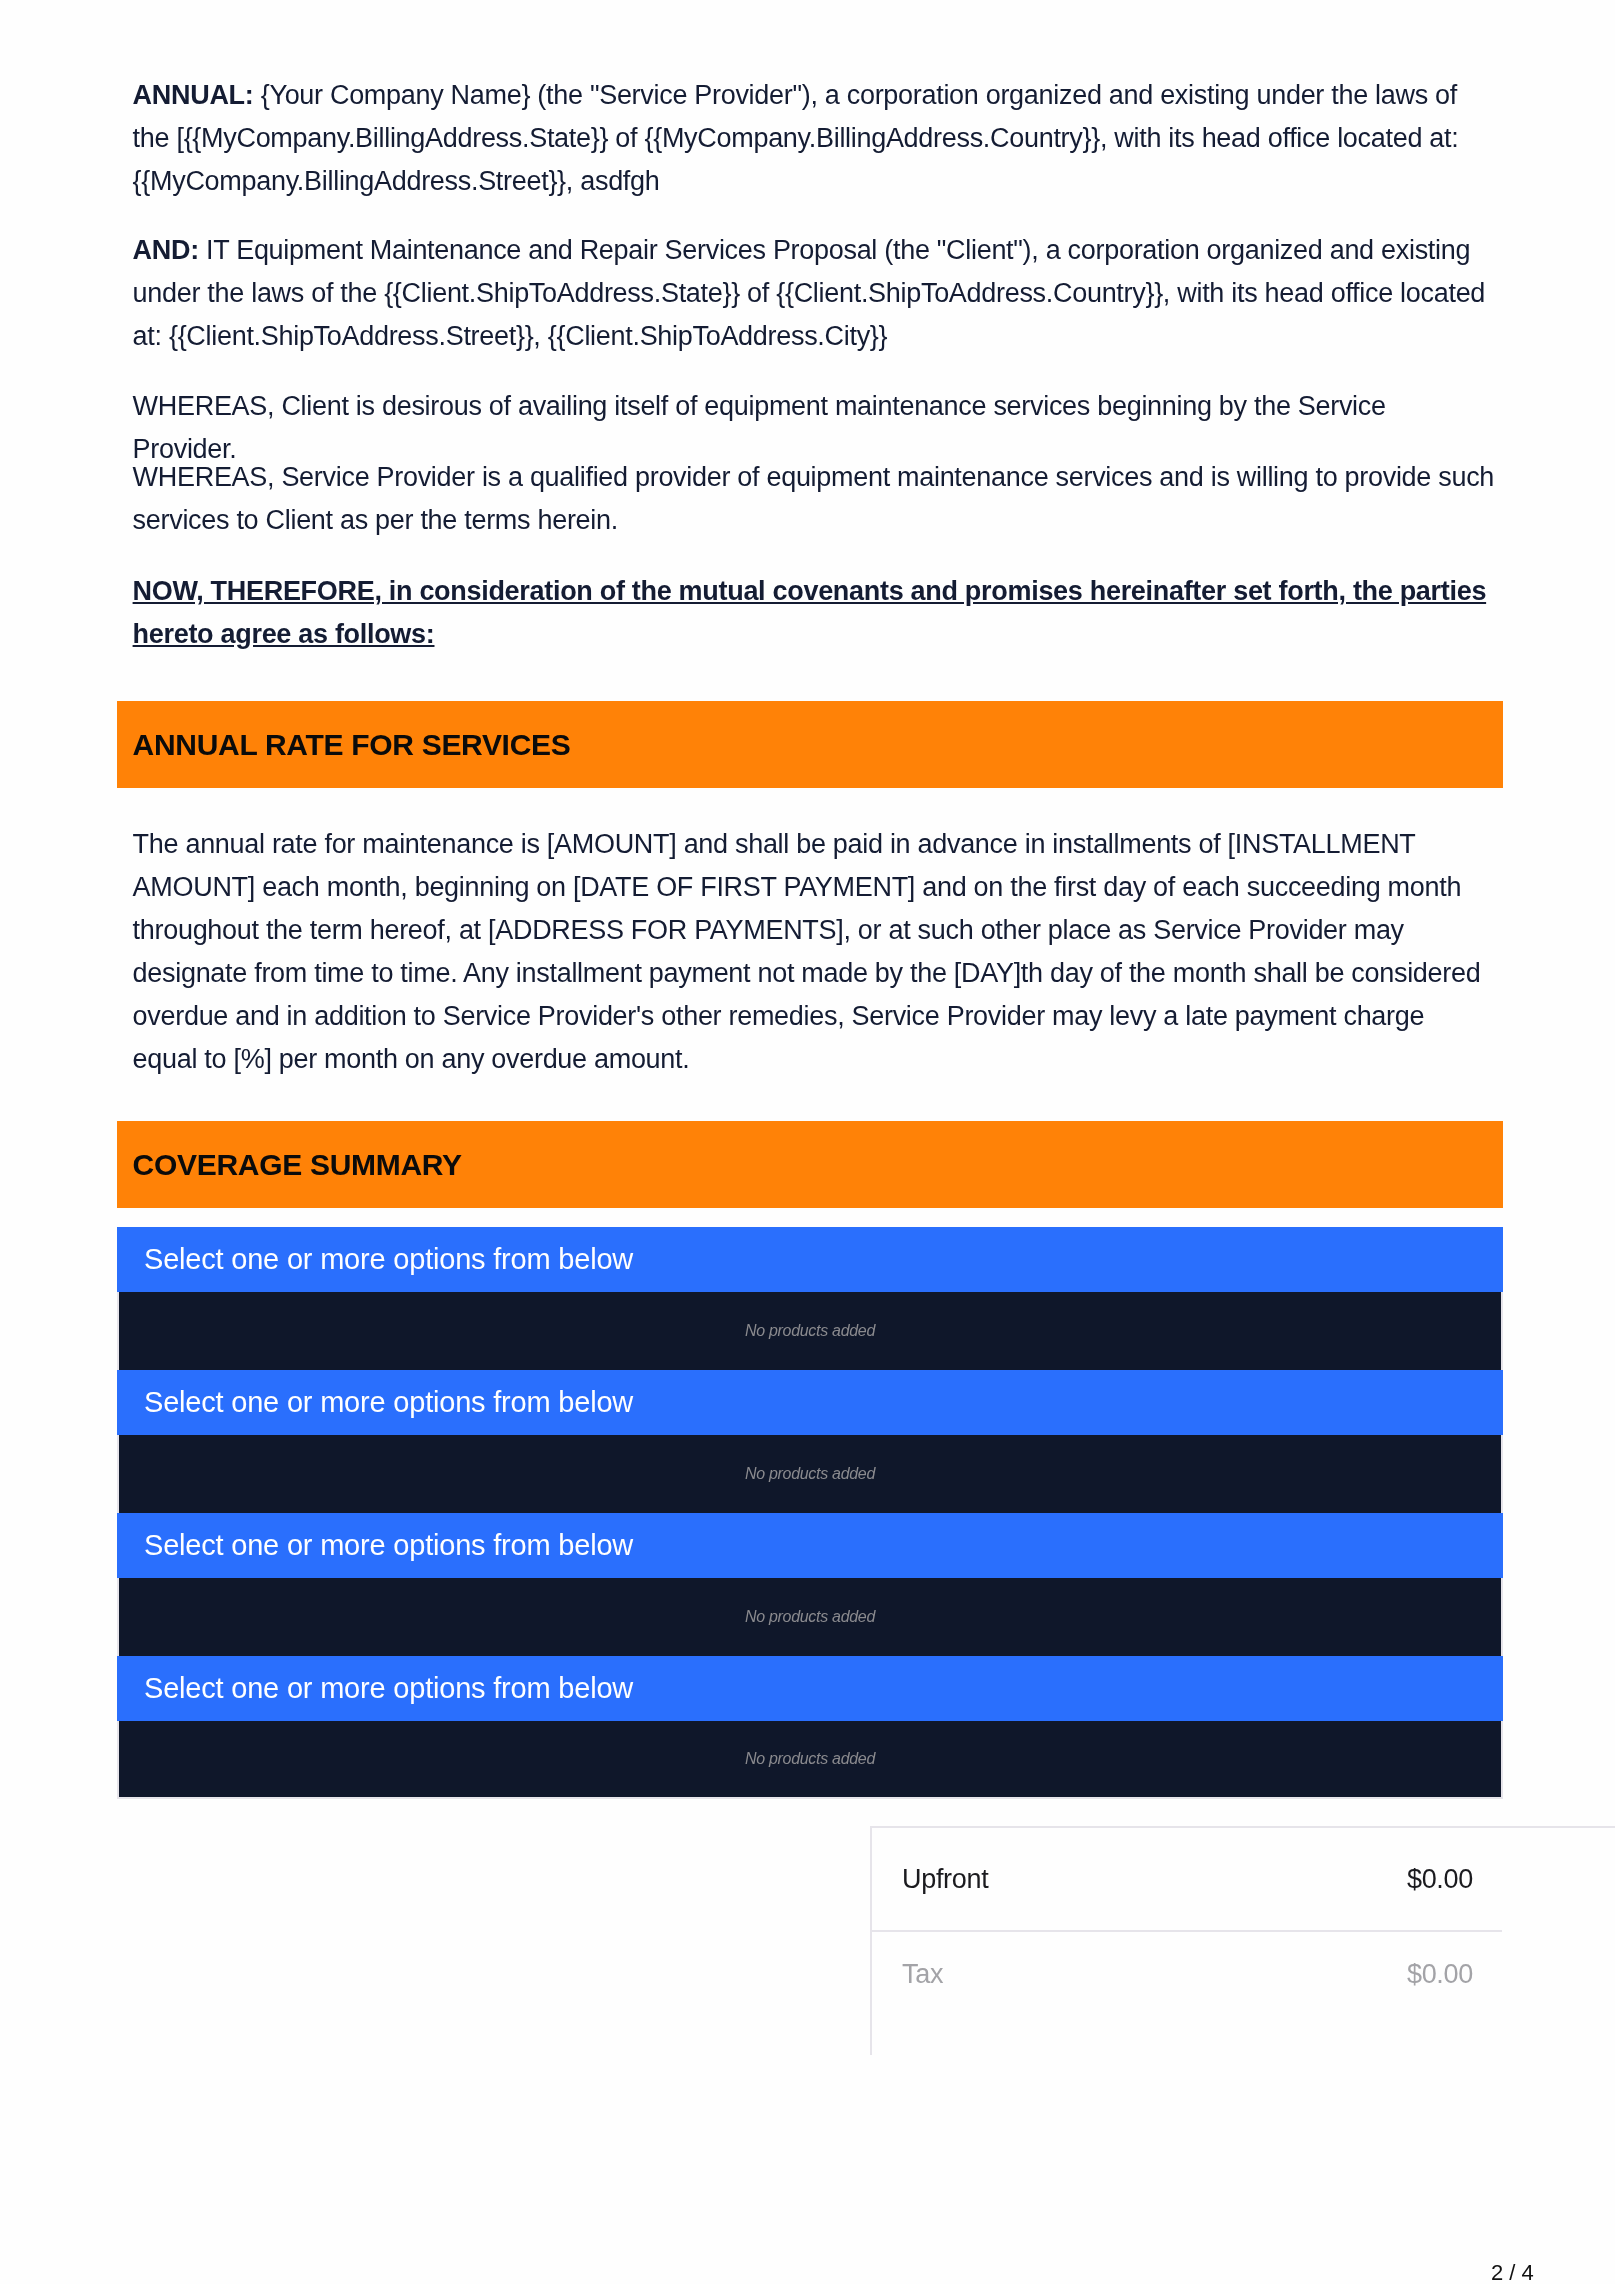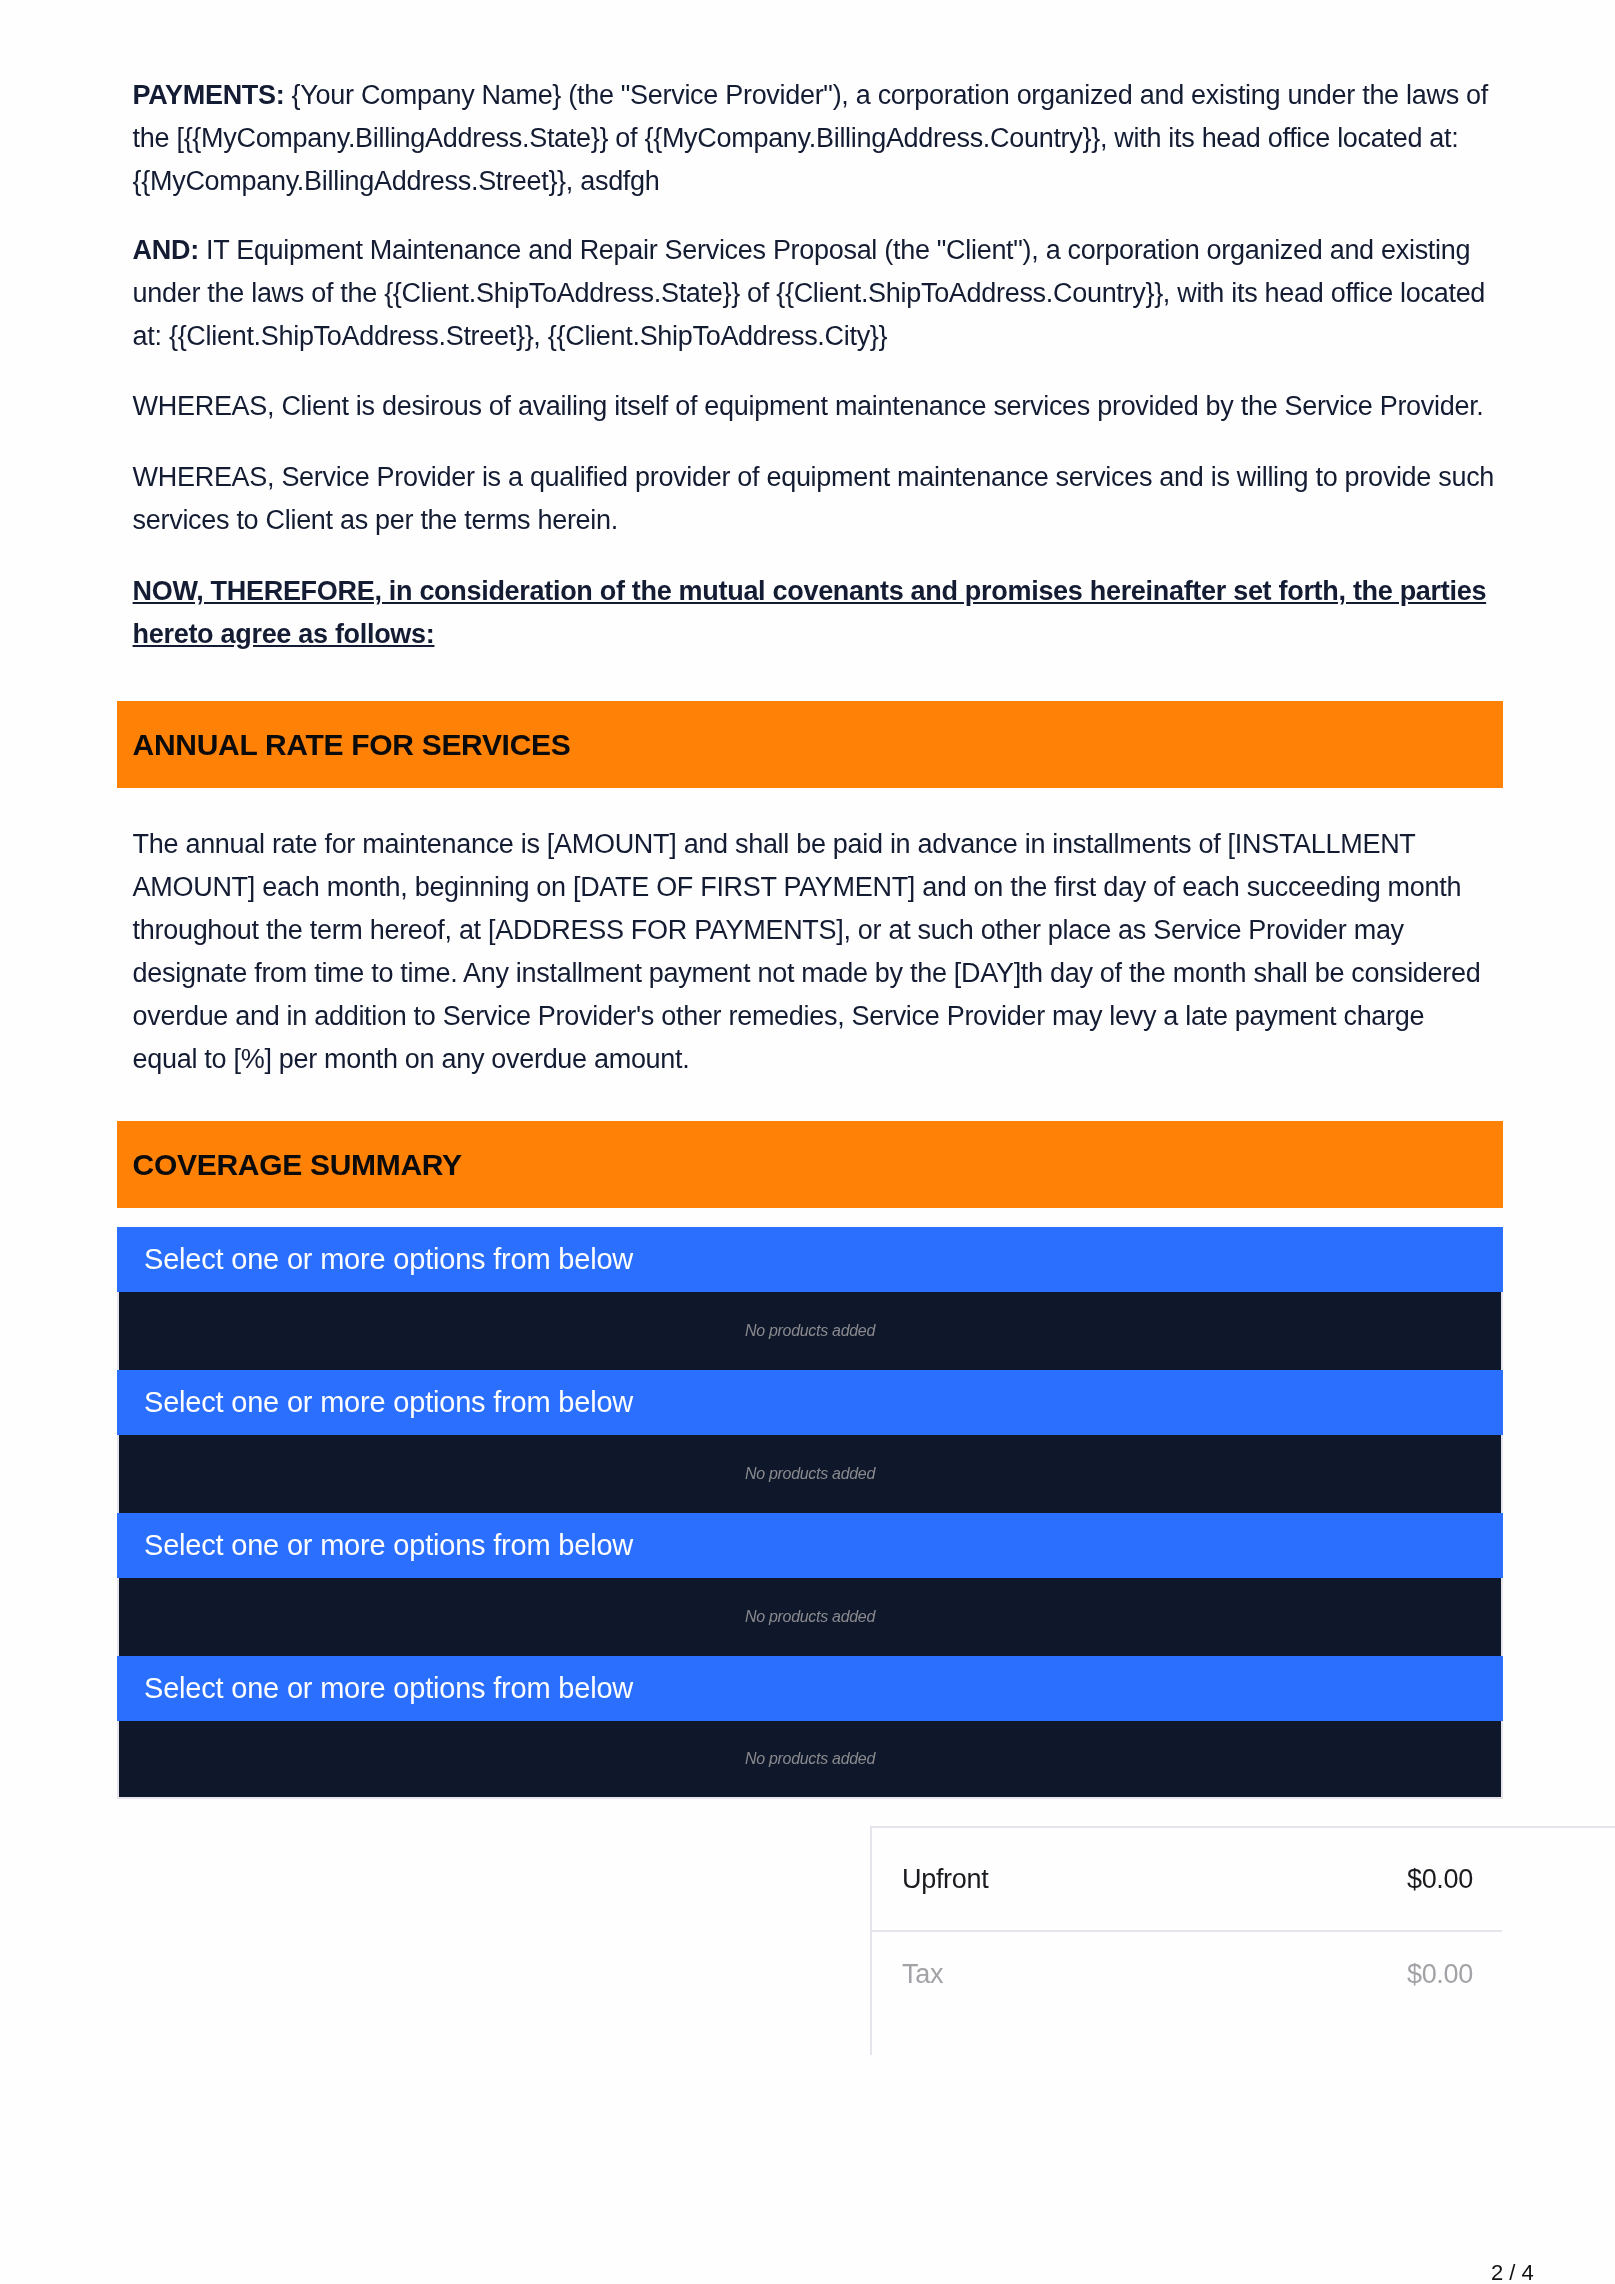--- a/index.html
+++ b/index.html
@@ -137,25 +137,25 @@
     font-family: "Liberation Sans", sans-serif;
     margin-top: 40px;
   }
 </style>
 </head>
 <body>
 
 <div class="page">
   <div class="content">
 
-    <p class="para" style="top:74px;"><b>PAYMENTS:</b><span> {Your Company Name} (the "Service Provider"), a corporation organized and existing under the laws of the [{{MyCompany.BillingAddress.State}}  of {{MyCompany.BillingAddress.Country}},  with its head office located at: {{MyCompany.BillingAddress.Street}}, asdfgh</span></p>
+    <p class="para" style="top:74px;"><b>ANNUAL:</b><span> {Your Company Name} (the "Service Provider"), a corporation organized and existing under the laws of the [{{MyCompany.BillingAddress.State}}  of {{MyCompany.BillingAddress.Country}},  with its head office located at: {{MyCompany.BillingAddress.Street}}, asdfgh</span></p>
 
     <p class="para" style="top:229px;"><b>AND:</b><span> IT Equipment Maintenance and Repair Services Proposal (the "Client"), a corporation organized and existing under the laws of the {{Client.ShipToAddress.State}} of {{Client.ShipToAddress.Country}}, with its head office located at: {{Client.ShipToAddress.Street}}, {{Client.ShipToAddress.City}}</span></p>
 
-    <p class="para" style="top:385px;">WHEREAS, Client is desirous of availing itself of equipment maintenance services provided by the Service Provider.</p>
+    <p class="para" style="top:385px;">WHEREAS, Client is desirous of availing itself of equipment maintenance services beginning by the Service Provider.</p>
 
     <p class="para" style="top:456px;">WHEREAS, Service Provider is a qualified provider of equipment maintenance services and is willing to provide such services to Client as per the terms herein.</p>
 
     <p class="para" style="top:570px; font-weight:bold;text-decoration:underline;">NOW, THEREFORE, in consideration of the mutual covenants and promises hereinafter set forth, the parties hereto agree as follows:</p>
 
     <div class="section-header" style="top:701px;">
       <span>ANNUAL RATE FOR SERVICES</span>
     </div>
 
     <p class="para" style="top:823px;">The annual rate for maintenance is [AMOUNT] and shall be paid in advance in installments of [INSTALLMENT AMOUNT] each month, beginning on [DATE OF FIRST PAYMENT] and on the first day of each succeeding month throughout the term hereof, at [ADDRESS FOR PAYMENTS], or at such other place as Service Provider may designate from time to time. Any installment payment not made by the [DAY]th day of the month shall be considered overdue and in addition to Service Provider's other remedies, Service Provider may levy a late payment charge equal to [%] per month on any overdue amount.</p>

